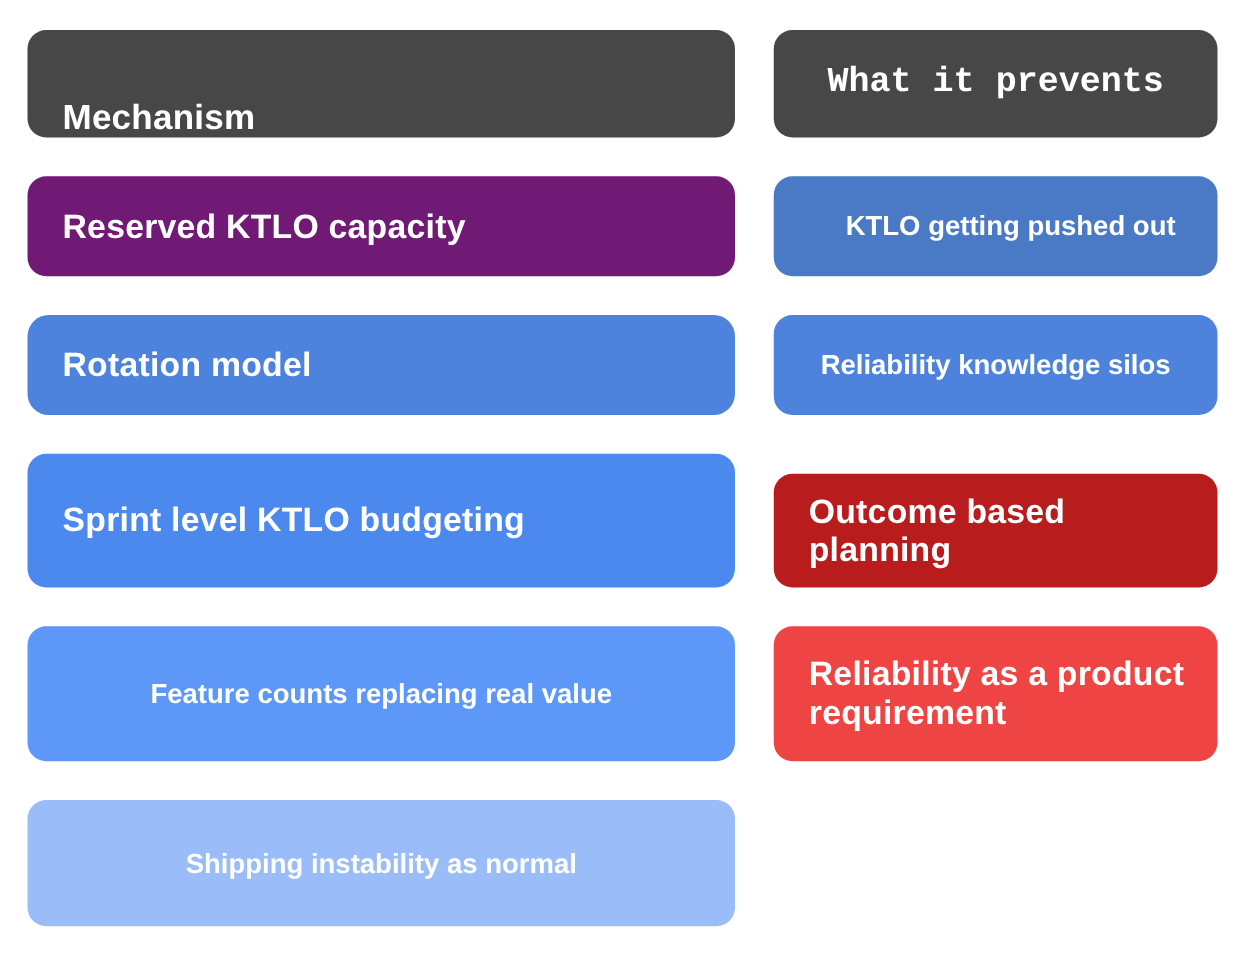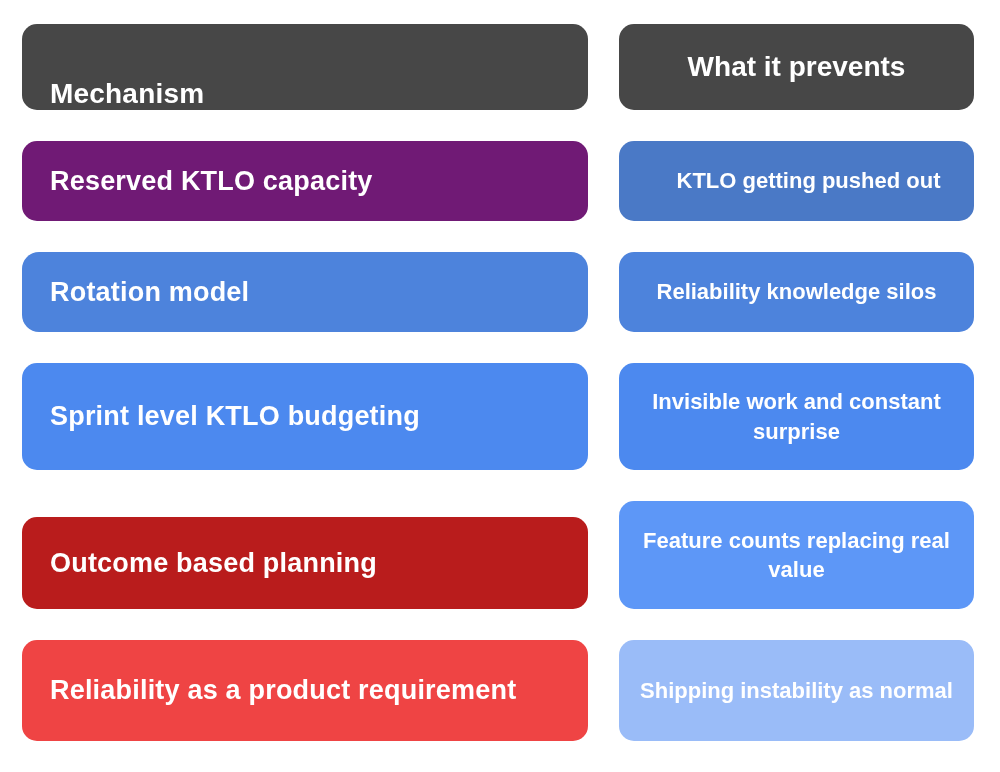--- a/index.html
+++ b/index.html
@@ -57,44 +57,41 @@
 </style>
 </head>
 <body>
 
 <div class="canvas">
   <div class="grid">
 
     <div class="cell left header-left" style="background-color: rgb(71, 71, 71); align-items: flex-end;">
       <span>Mechanism</span>
     </div>
-    <div class="cell right header-right" style="background-color: rgb(71, 71, 71);">
+    <div class="cell right header-right" style="background-color: rgb(71, 71, 71); font-family: Liberation Mono, monospace;">
       <span>What it prevents</span>
     </div>
 
     <div class="cell left" style="background-color: #701a75;">
       <span>Reserved KTLO capacity</span>
     </div>
     <div class="cell right" style="background-color: rgb(74, 121, 198); padding-left: 36px;">
       <span>KTLO getting pushed out</span>
     </div>
 
     <div class="cell left" style="background-color: rgb(77, 131, 220); border-radius: 17px;">
       <span>Rotation model</span>
     </div>
     <div class="cell right" style="background-color: rgb(77, 131, 220);">
       <span>Reliability knowledge silos</span>
     </div>
 
     <div class="cell left" style="background-color: rgb(76, 137, 239);">
       <span>Sprint level KTLO budgeting</span>
     </div>
-    <div class="cell right" style="background-color: rgb(76, 137, 239);">
-      <span>Invisible work and constant surprise</span>
-    </div>
 
     <div class="cell left" style="background-color: #b91c1c; margin-top: 16px;">
       <span>Outcome based planning</span>
     </div>
     <div class="cell right" style="background-color: rgb(93, 151, 247);">
       <span>Feature counts replacing real value</span>
     </div>
 
     <div class="cell left" style="background-color: #ef4444;">
       <span>Reliability as a product requirement</span>

